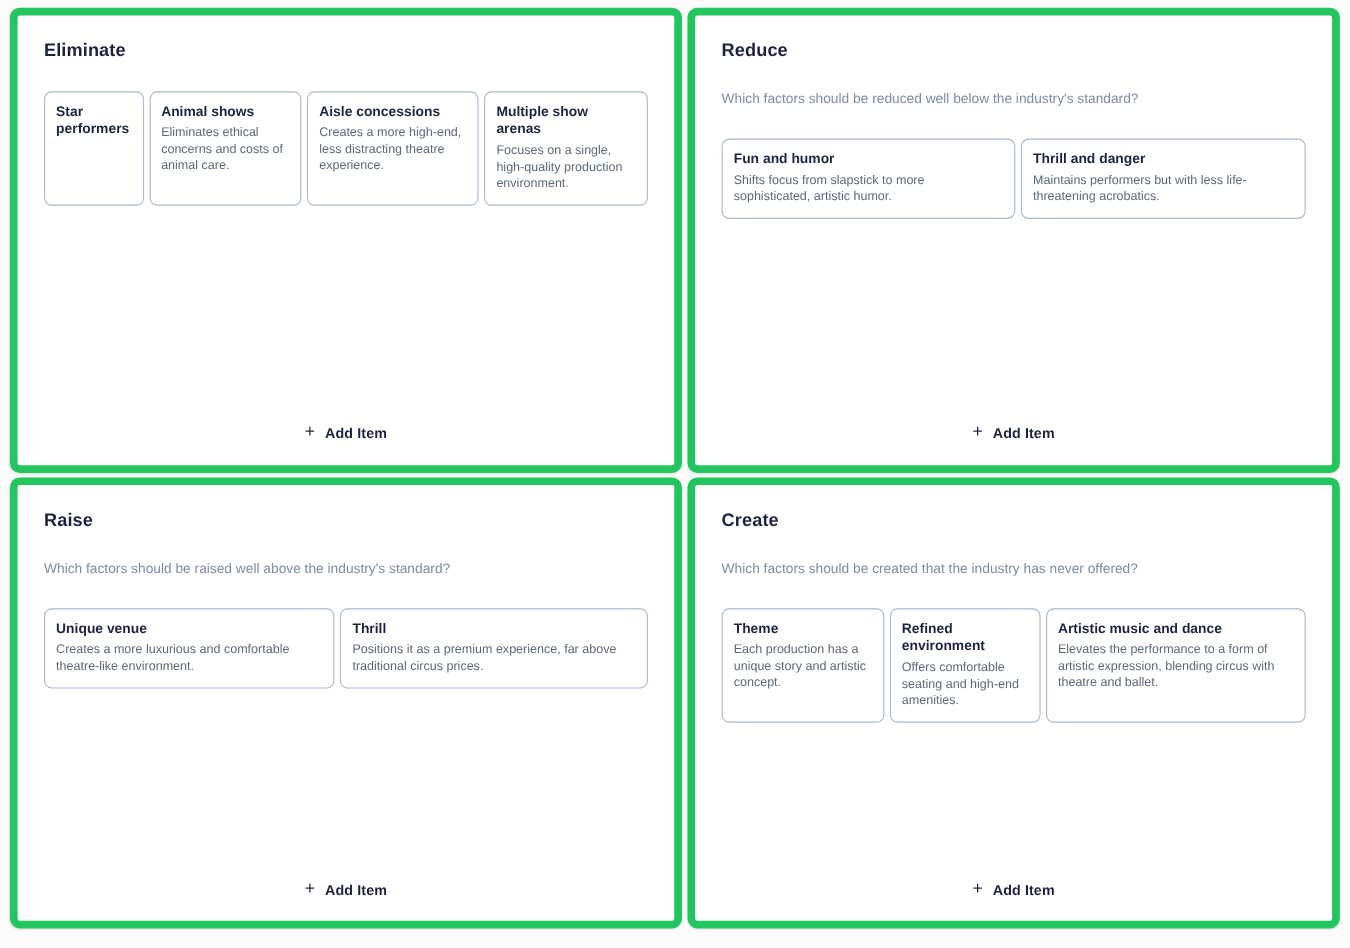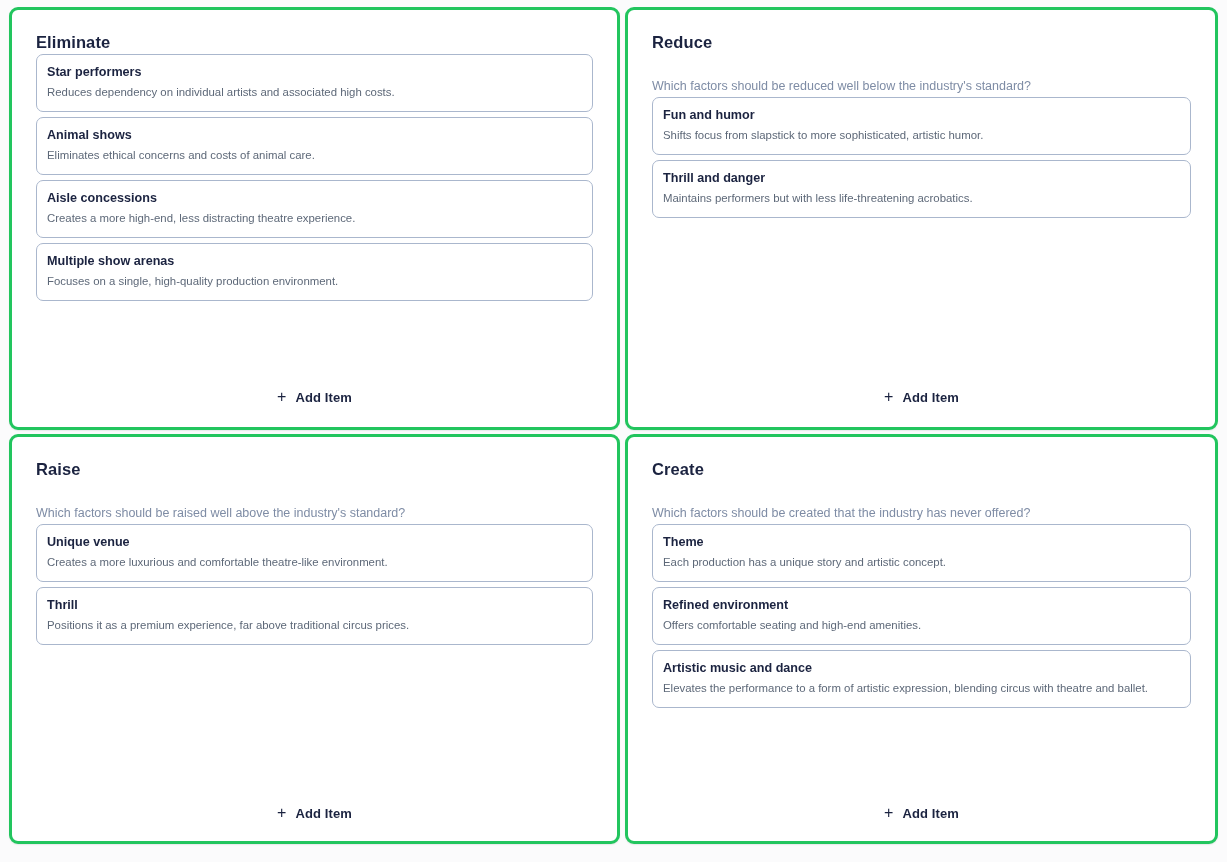--- a/index.html
+++ b/index.html
@@ -21,21 +21,21 @@
     display: grid;
     grid-template-columns: 611px 1fr;
     grid-template-rows: 423px 1fr;
     column-gap: 5px;
     row-gap: 4px;
     padding: 7px 9px 18px 9px;
   }
 
   .panel {
     background: #ffffff;
-    border: 3px solid #22c55e;
+    border: 7px solid #22c55e;
     border-radius: 9px;
     box-shadow: 0 1px 2px rgba(17, 24, 39, 0.05), 0 1px 1px rgba(17,24,39,0.03);
     padding: 18px 24px 16px 24px;
     display: flex;
     flex-direction: column;
     overflow: hidden;
   }
 
   .panel-title {
     font-size: 16.5px;
@@ -47,23 +47,23 @@
   }
 
   .panel-subtitle {
     font-size: 12.5px;
     color: #7e8ca5;
     line-height: 17px;
     margin: 26px 0 0 0;
   }
 
   .items {
-    margin-top: 2px;
+    margin-top: 27px;
     display: flex;
-    flex-direction: column;
+    flex-direction: row;
     gap: 5px;
   }
 
   .item-card {
     border: 1px solid #aab7cd;
     border-radius: 7px;
     background: #ffffff;
     padding: 9px 12px 11px 10px;
     cursor: pointer;
   }
@@ -123,21 +123,20 @@
 </head>
 <body>
 
 <div class="grid">
 
   <section class="panel">
     <h2 class="panel-title">Eliminate</h2>
     <div class="items">
       <div class="item-card">
         <div class="item-title">Star performers</div>
-        <div class="item-desc">Reduces dependency on individual artists and associated high costs.</div>
       </div>
       <div class="item-card">
         <div class="item-title">Animal shows</div>
         <div class="item-desc">Eliminates ethical concerns and costs of animal care.</div>
       </div>
       <div class="item-card">
         <div class="item-title">Aisle concessions</div>
         <div class="item-desc">Creates a more high-end, less distracting theatre experience.</div>
       </div>
       <div class="item-card">

